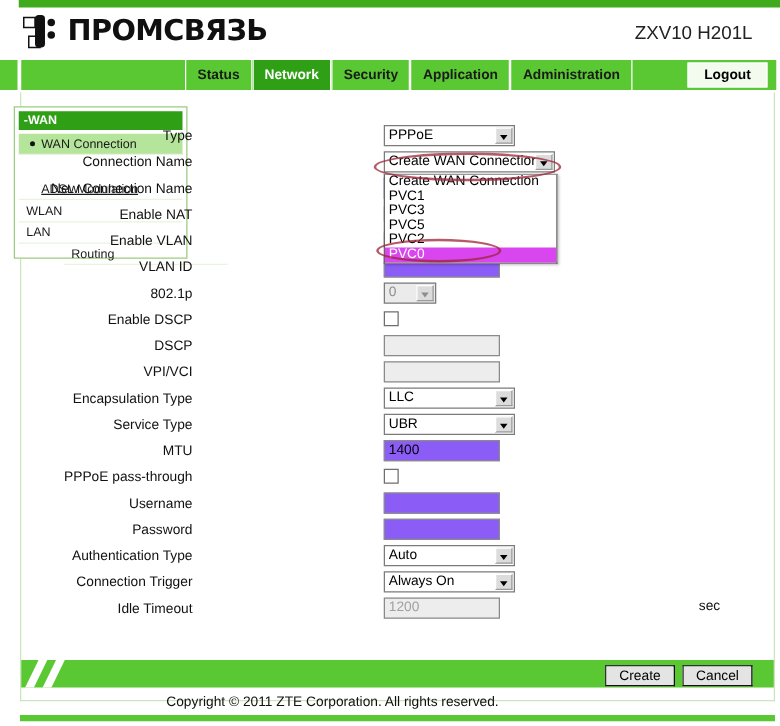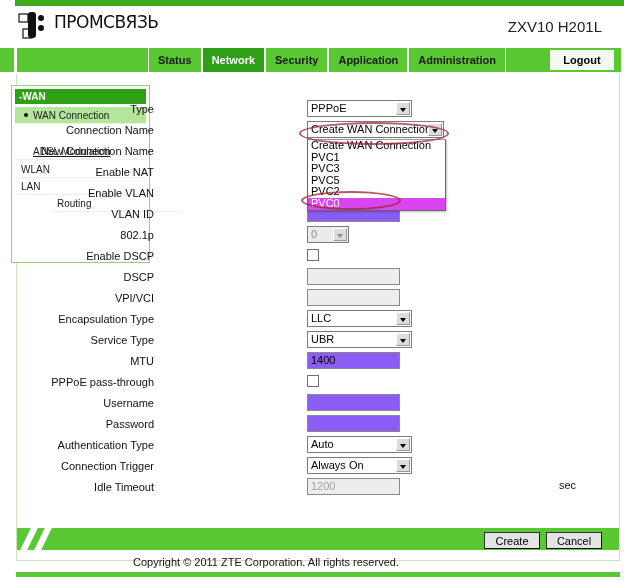--- a/index.html
+++ b/index.html
@@ -38,22 +38,22 @@
     position: absolute; left: 18px; top: 8px;
     width: 220px; height: 38px;
   }
   .brand-logo {
     position: absolute; left: 0; top: 3px;
     width: 34px; height: 30px;
   }
   .brand-text {
     position: absolute; left: 36px; top: 4px;
     font-family: "DejaVu Sans", sans-serif;
-    font-size: 17px;
-    font-weight: normal;
+    font-size: 23px;
+    font-weight: bold;
     letter-spacing: -0.5px;
     color: #101010;
     white-space: nowrap;
   }
   .model {
     position: absolute; right: 22px; top: 18px;
     font-size: 15px;
     color: #222;
     white-space: nowrap;
     font-family: "Liberation Sans", sans-serif;
@@ -122,21 +122,21 @@
     border-left: 1px solid #c9e5ba;
     border-right: 1px solid #c9e5ba;
     border-bottom: 1px solid #c9e5ba;
     background: #ffffff;
     box-sizing: border-box;
   }
 
   
   .sidebar {
     position: absolute; left: 11px; top: 85px;
-    width: 139px; height: 178px;
+    width: 139px; height: 122px;
     background: #ffffff;
     border: 1px solid #9ccb7f;
     box-sizing: border-box;
   }
   .side-head {
     position: absolute; left: 3px; top: 3px;
     width: 131px; height: 15px;
     background: #2f9f16;
     color: #ffffff;
     font-size: 10px;

